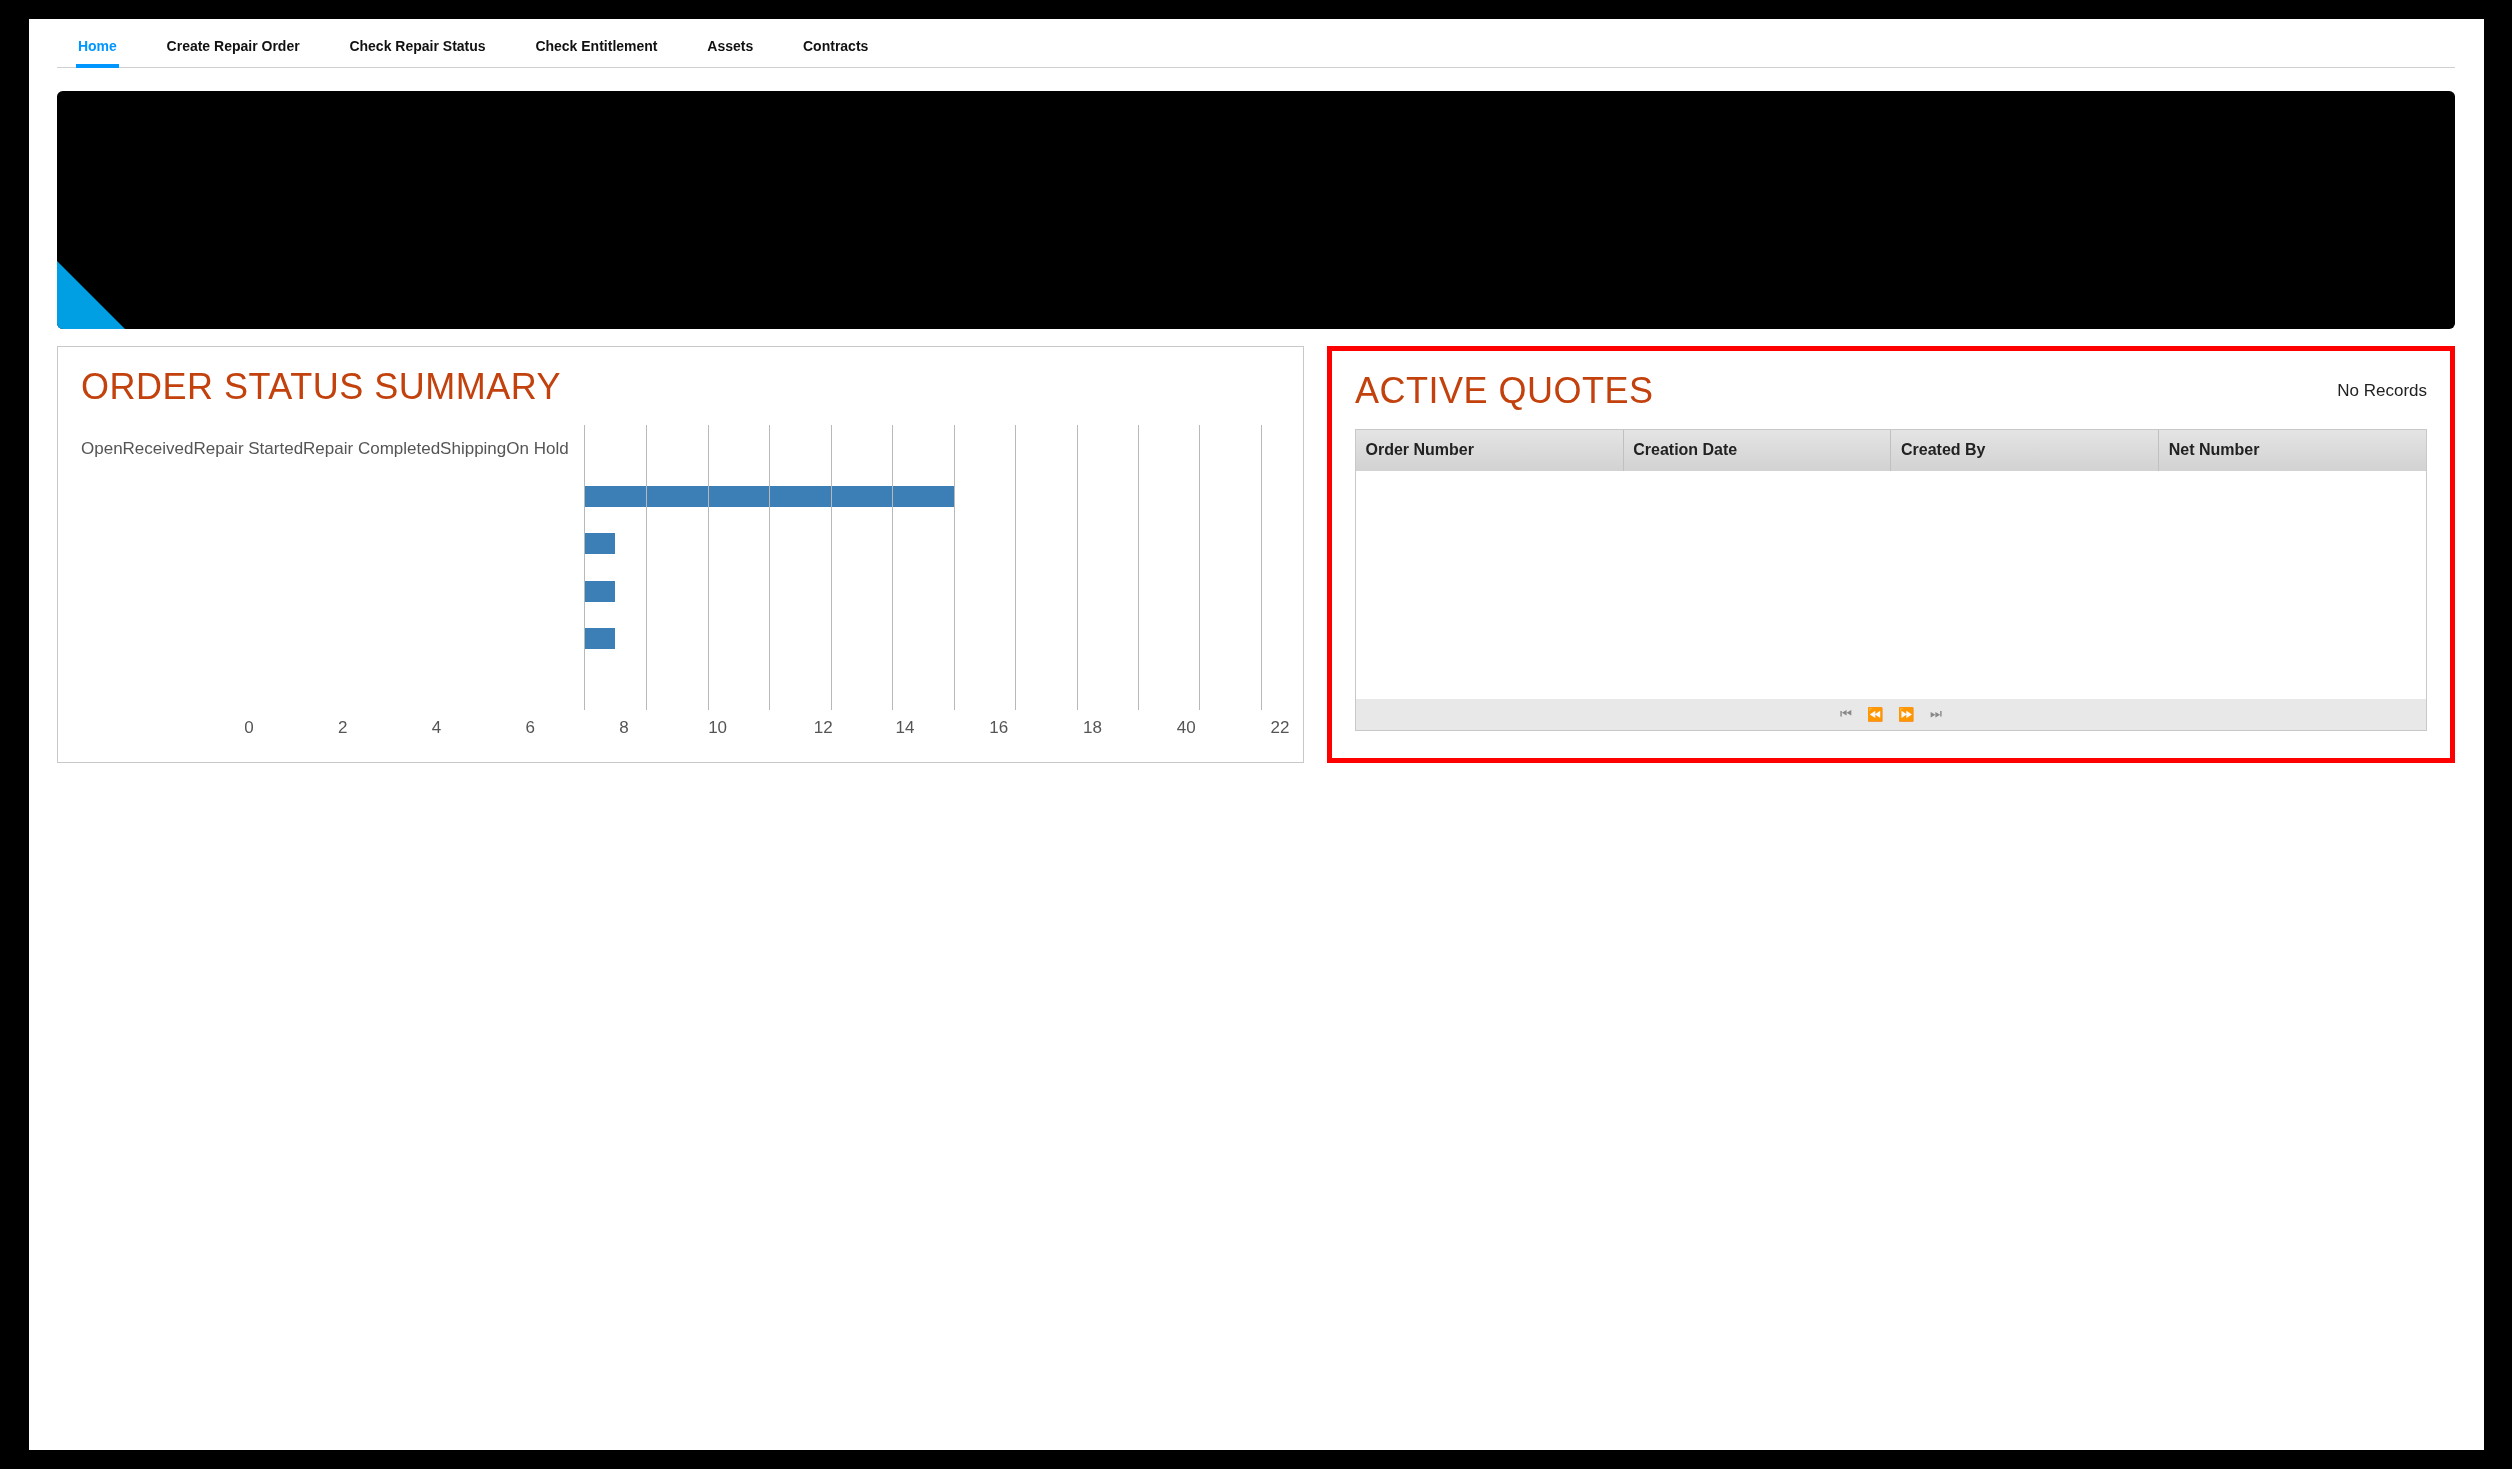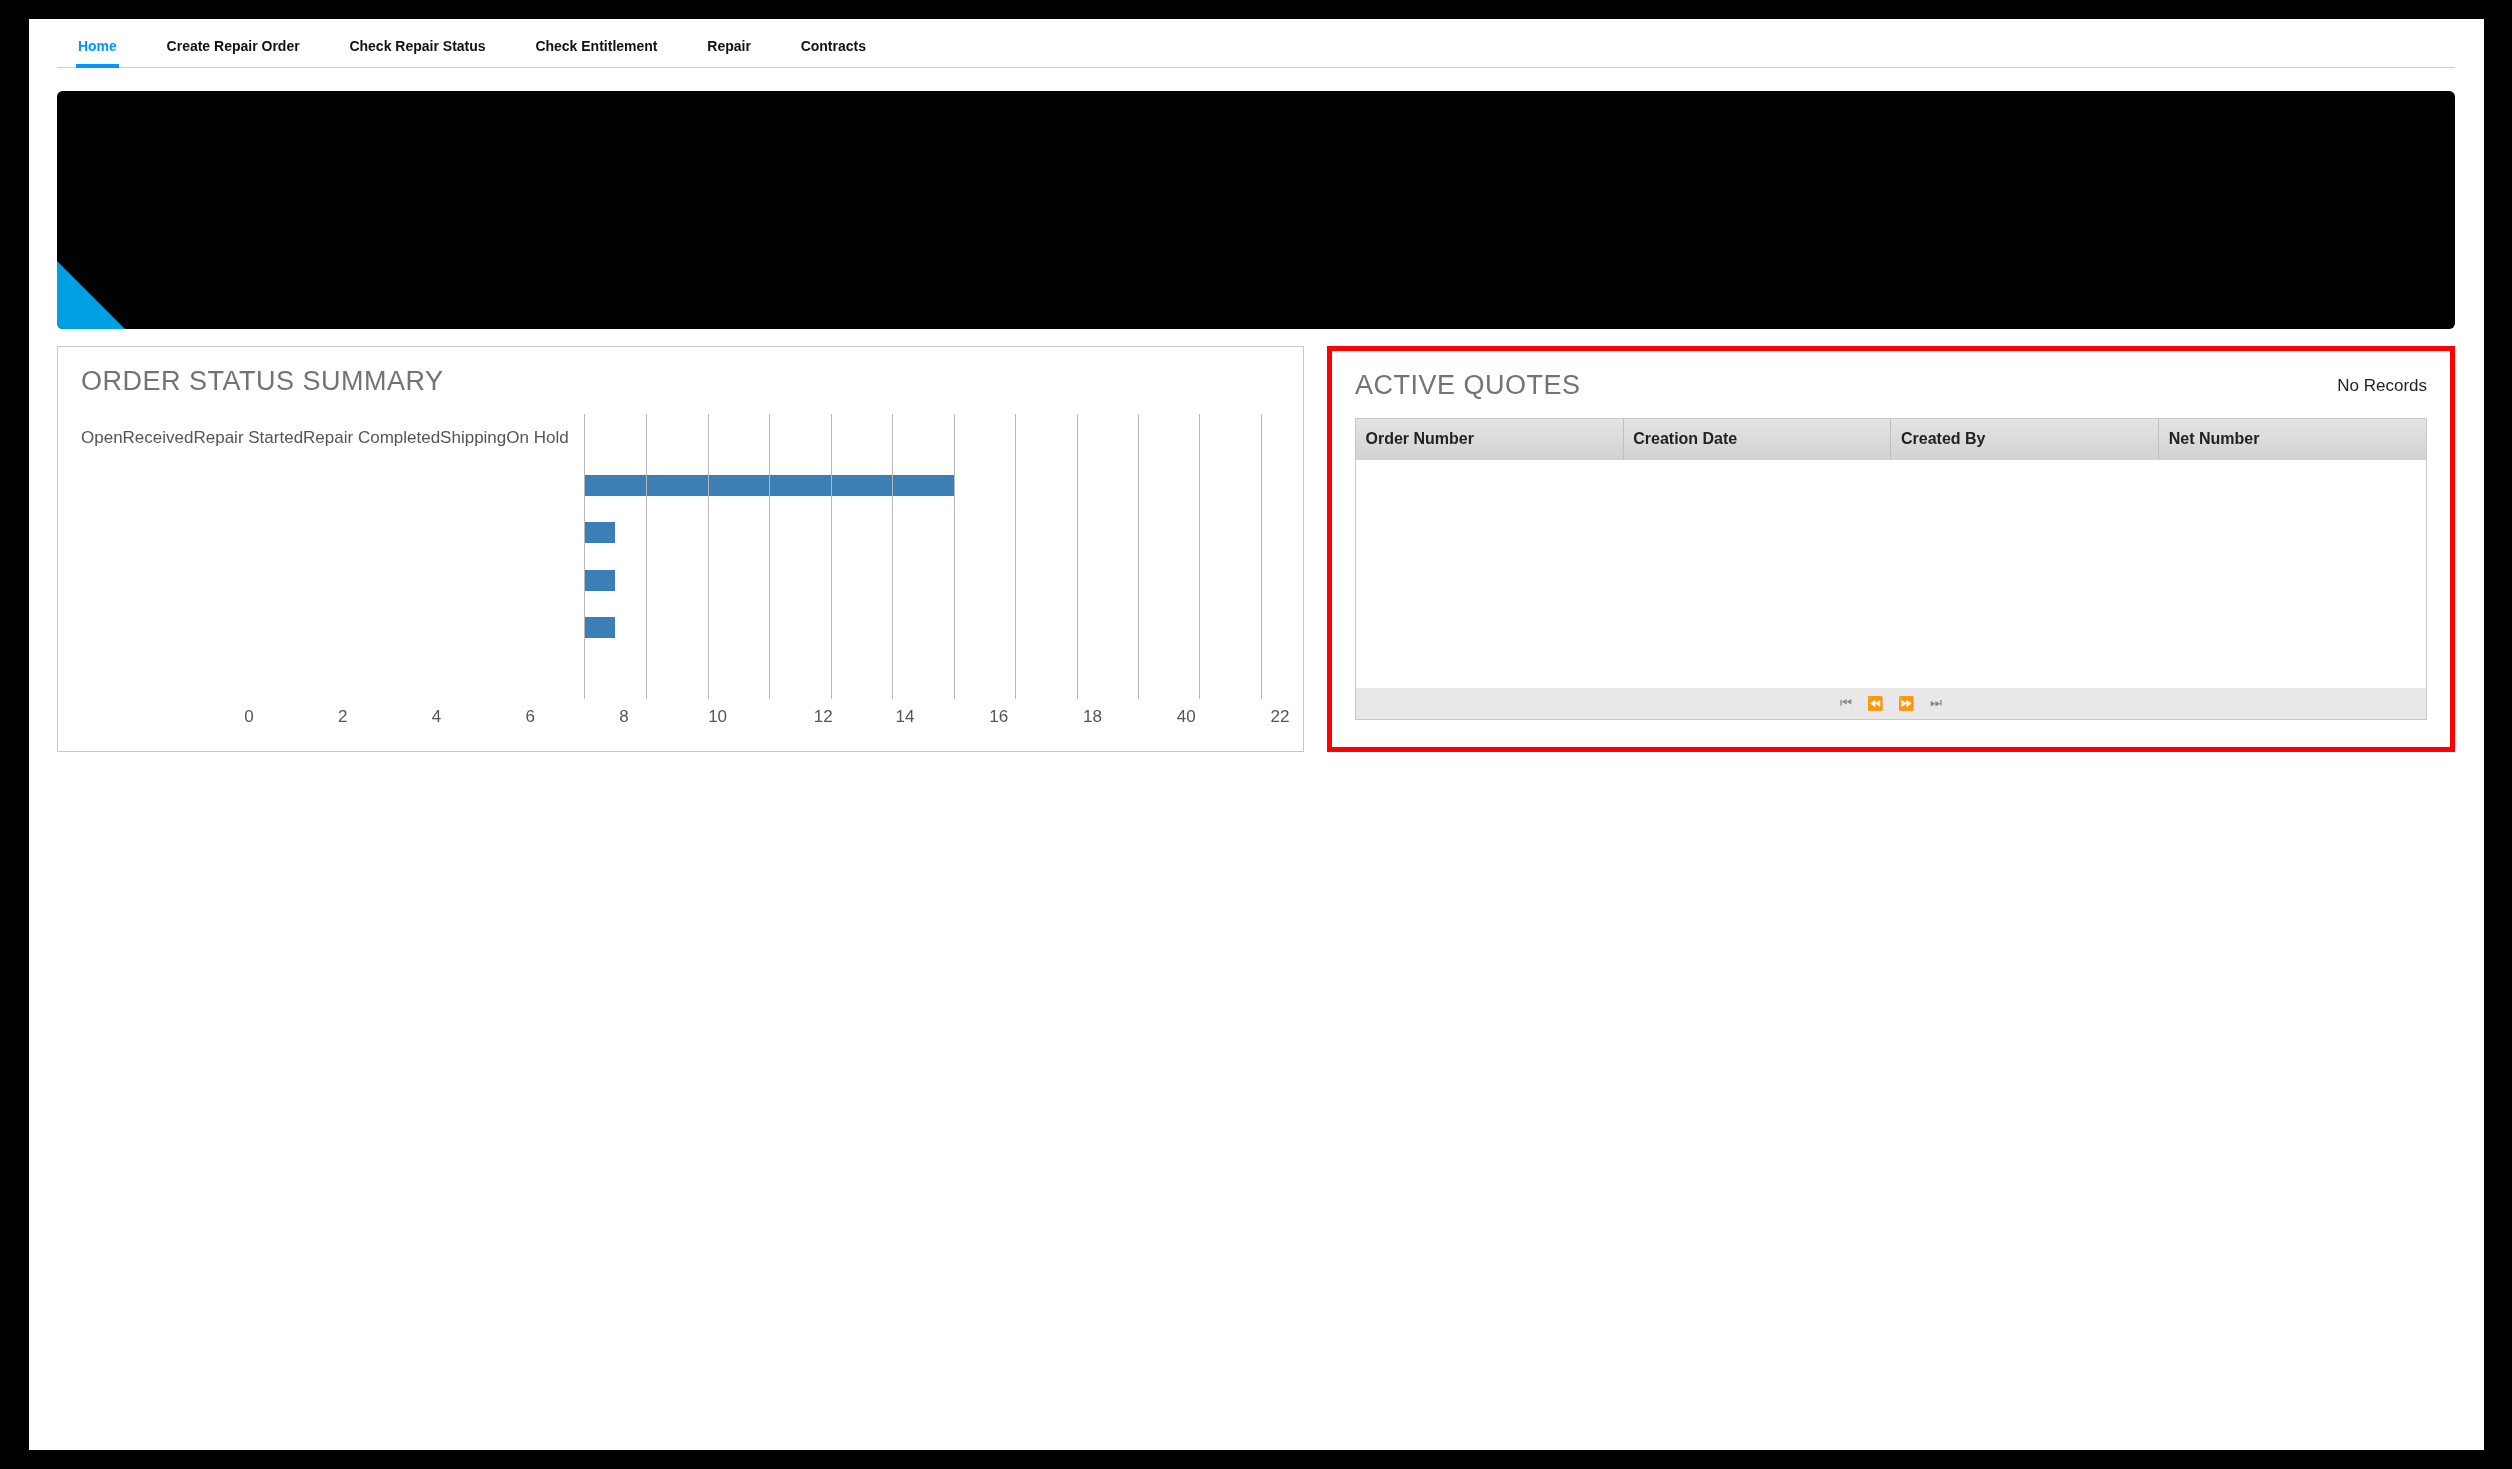--- a/index.html
+++ b/index.html
@@ -74,24 +74,24 @@
     border: 5.7px solid #ff0000;
     position: relative;
   }
   .panel-header {
     display: flex;
     justify-content: space-between;
     align-items: center;
     margin-bottom: 17px;
   }
   .panel-title {
-    font-size: 27px;
+    font-size: 36px;
     font-weight: 400;
     letter-spacing: 0.5px;
-    color: #737373;
+    color: #c2410c;
   }
   .no-records {
     font-size: 17px;
     color: #222;
   }
   
   .chart-wrap {
     display: flex;
     padding-right: 19px;
   }
@@ -193,21 +193,21 @@
 </head>
 <body>
 
 <div class="page">
 
   <div class="nav" id="nav">
       <div class="nav-item active">Home</div>
       <div class="nav-item">Create Repair Order</div>
       <div class="nav-item">Check Repair Status</div>
       <div class="nav-item">Check Entitlement</div>
-      <div class="nav-item">Repair</div>
+      <div class="nav-item">Assets</div>
       <div class="nav-item">Contracts</div>
     </div>
 
   <div class="banner">
     <div class="banner-corner"></div>
   </div>
 
   <div class="panels">
 
     <div class="panel chart">

